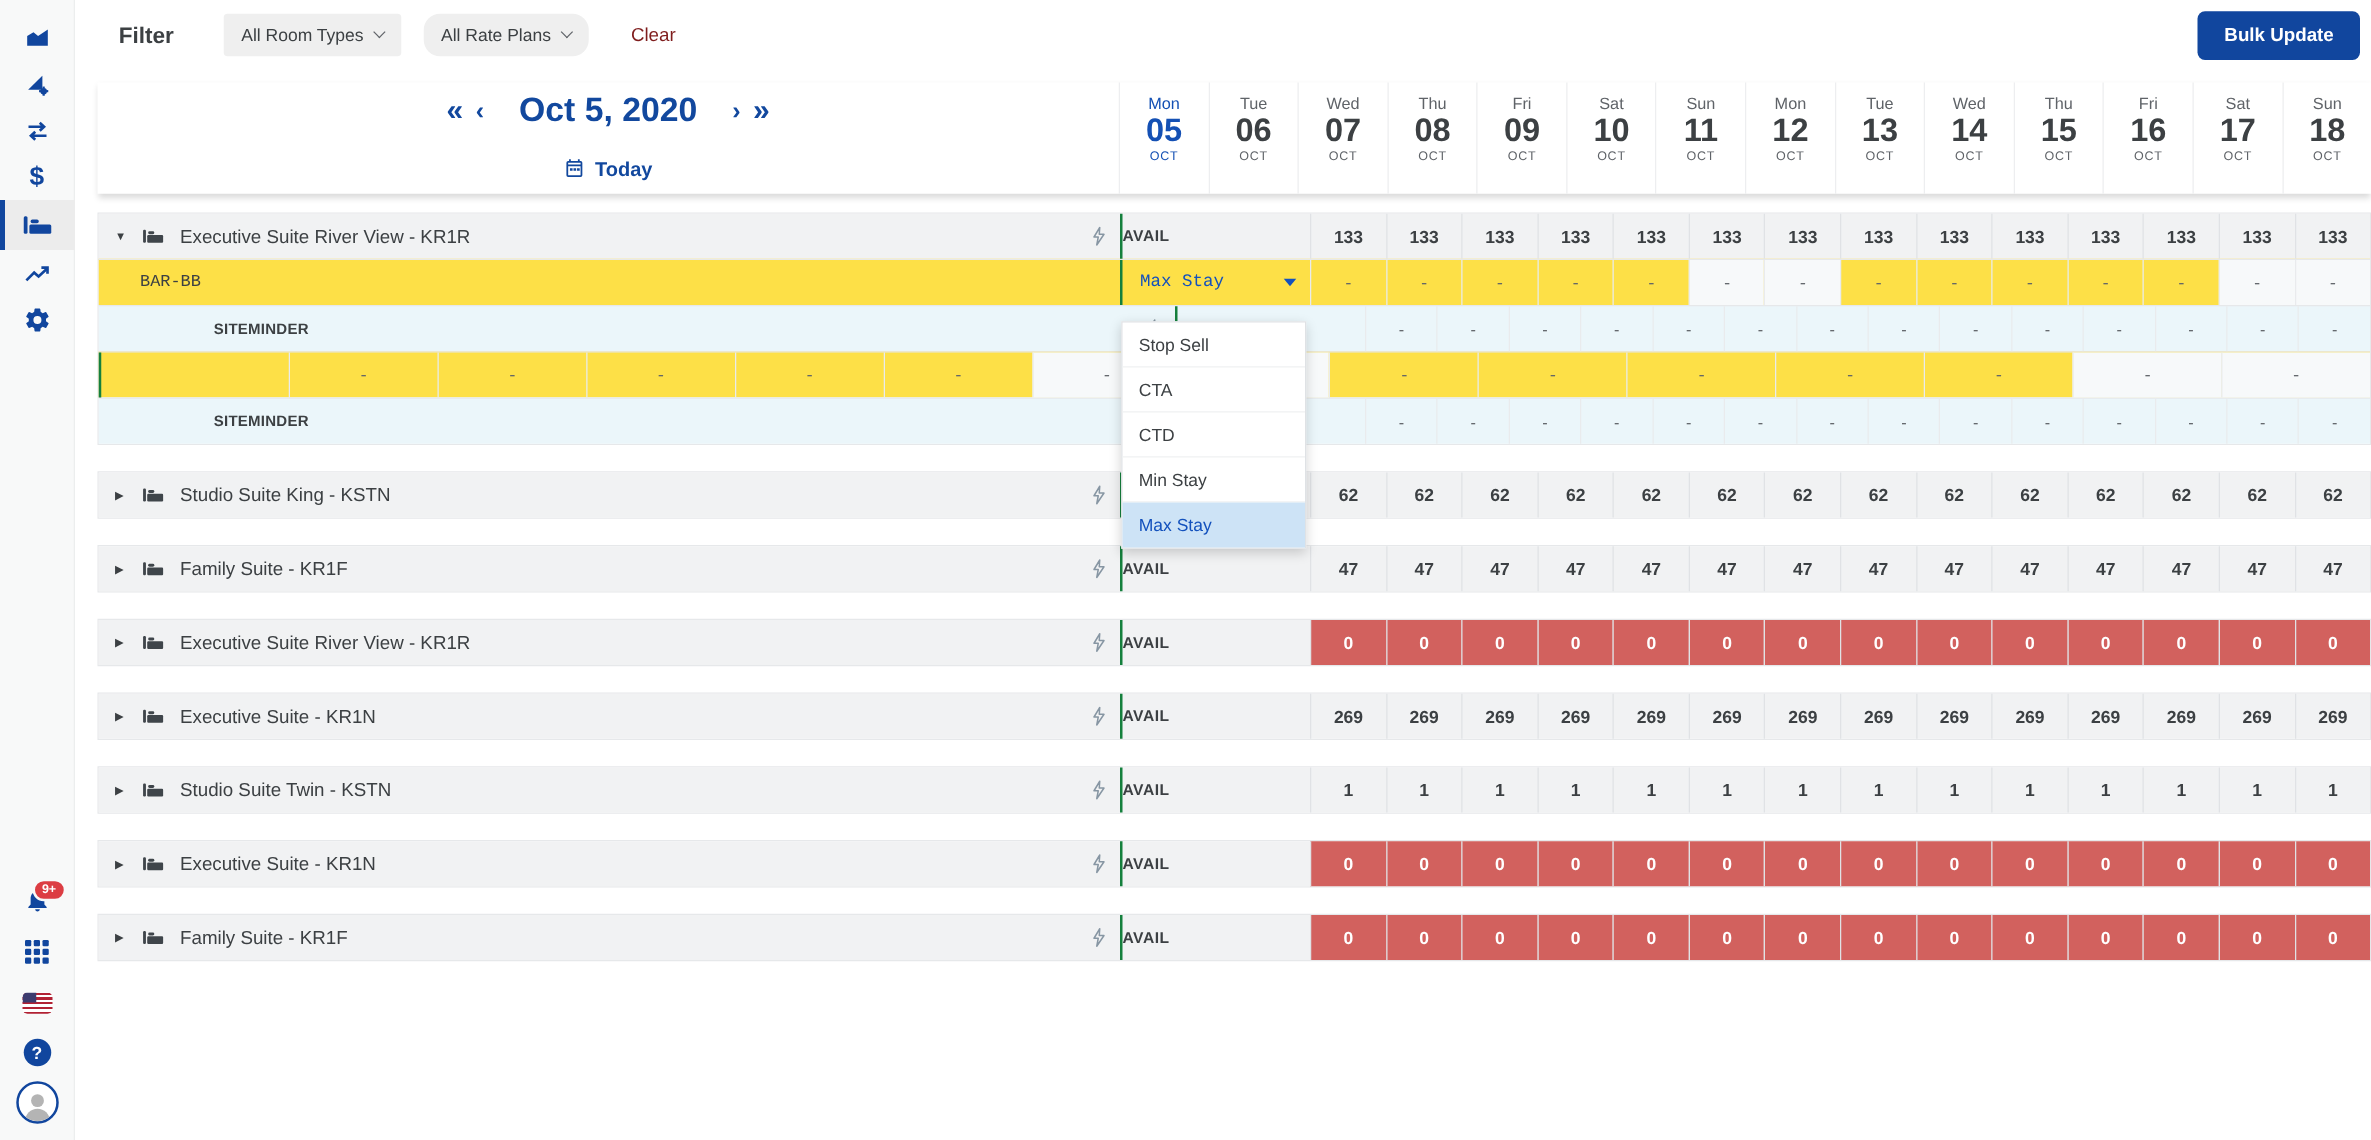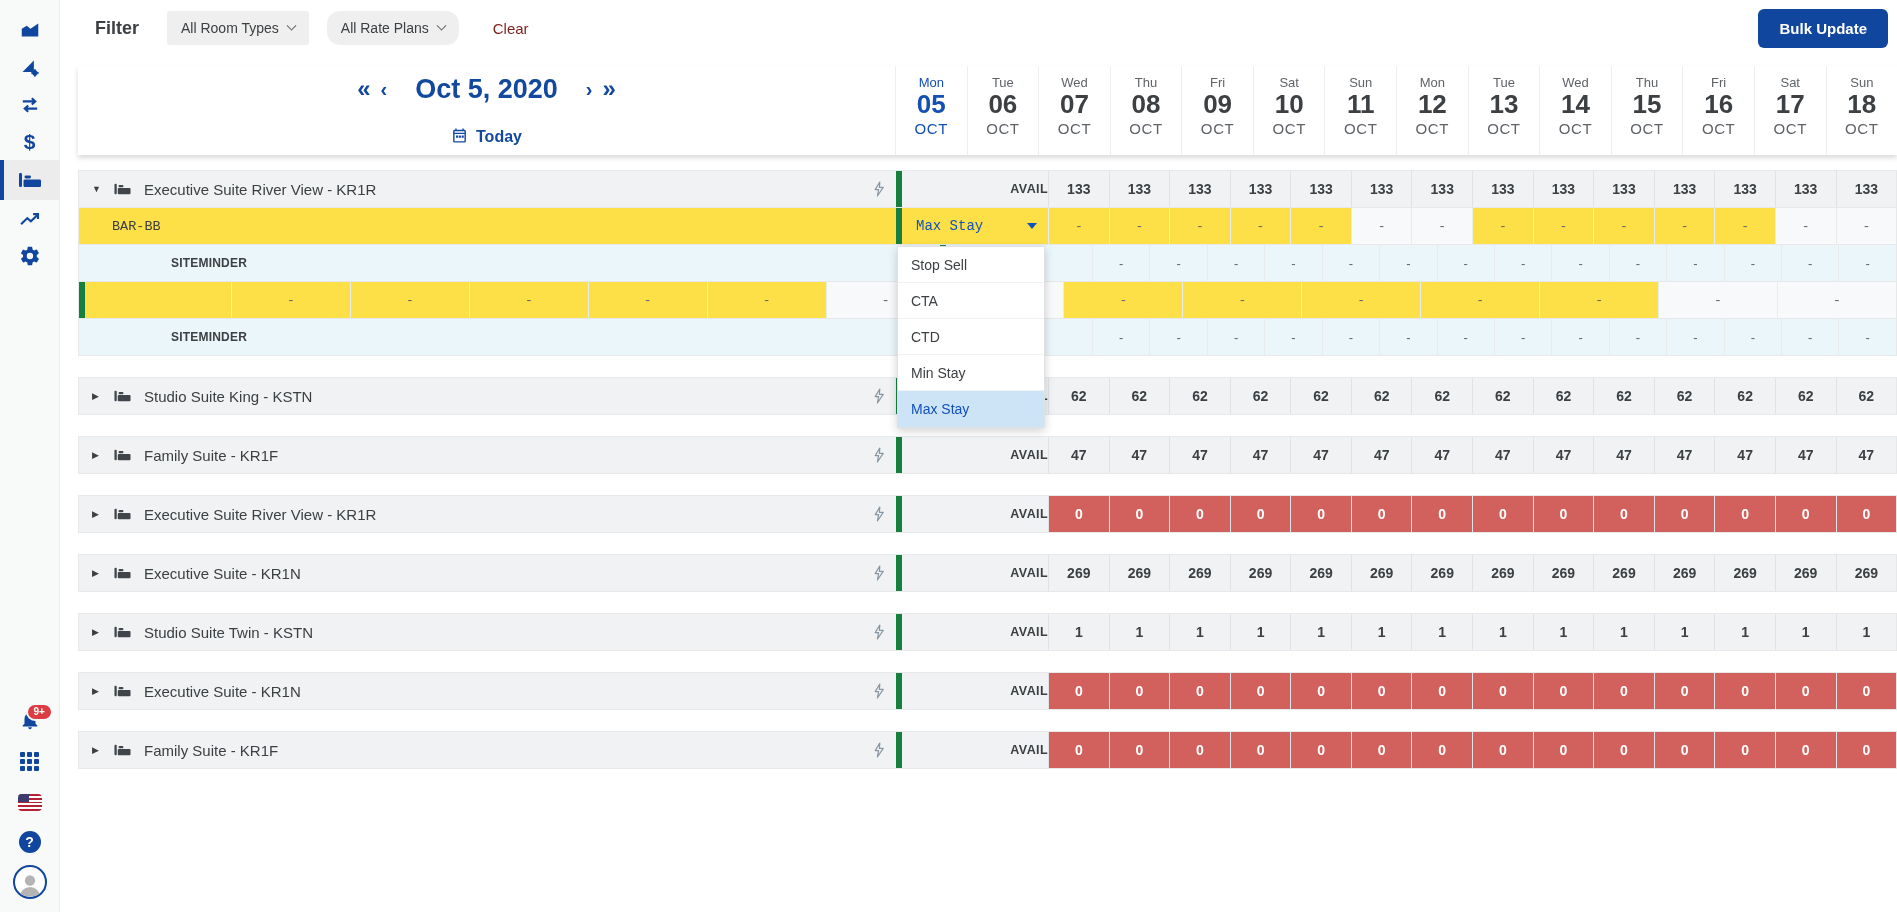--- a/index.html
+++ b/index.html
@@ -31,21 +31,21 @@
   .apps-grid { width:20px; height:20px; display:grid; grid-template-columns:repeat(3,5px); grid-template-rows:repeat(3,5px); gap:2px; }
   .apps-grid span { background:#11469e; border-radius:1px; }
 
   
   .main { flex:1; position:relative; background:#fff; }
 
   .topbar { height:56px; display:flex; align-items:center; padding:0 9px 0 35px; }
   .filter-label { font-size:18px; font-weight:700; color:#3c4043; }
   .chip { background:#efefef; border-radius:3px; padding:9px 14px; font-size:14px; color:#3c4043;
     display:flex; align-items:center; gap:9px; cursor:pointer; }
-  .chip:first-of-type { margin-left:28px; }
+  .chip:first-of-type { margin-left:40px; }
   .chip + .chip { margin-left:18px;border-radius:13px; }
   .chev-down { width:7px; height:7px; border-right:1.6px solid #5f6368; border-bottom:1.6px solid #5f6368;
     transform:rotate(45deg) translate(-2px,-2px); }
   .clear-link { margin-left:34px; color:#7f1d1d; font-size:15px; font-weight:500; cursor:pointer; }
   .bulk-btn { margin-left:auto; background:#11469e; color:#fff; font-weight:700; font-size:15px;
     padding:11px 21px; border:none; border-radius:6px; cursor:pointer; font-family:inherit; }
 
   
   .calcard { position:absolute; top:66px; left:18px; right:0; height:89px; background:#fff;
     box-shadow:0 3px 5px rgba(0,0,0,0.15); display:flex; z-index:2; }
@@ -53,59 +53,59 @@
   .nav-row { display:flex; align-items:center; color:#12489e; }
   .nav-arrow { font-size:24px; font-weight:700; color:#12489e; cursor:pointer; line-height:1; padding:0 4px; }
   .nav-arrow.single { font-size:20px; padding:0 6px; }
   .date-title { font-size:27px; font-weight:700; color:#12489e; margin:0 22px; }
   .today-row { margin-top:22px; display:flex; align-items:center; gap:8px; color:#12489e;
     font-weight:700; font-size:16px; cursor:pointer; }
   .day-cols { flex:1; display:flex; }
   .day-col { flex:1; border-left:1px solid #edeef0; text-align:center; padding-top:9px; cursor:pointer; }
   .dow { font-size:13px; color:#5f6368; }
   .dnum { font-size:26px; font-weight:700; color:#3c4043; line-height:1.15; }
-  .dmon { font-size:15px; color:#5f6368; letter-spacing:0.6px; }
+  .dmon { font-size:10px; color:#5f6368; letter-spacing:0.6px; }
   .day-col.today .dow, .day-col.today .dnum, .day-col.today .dmon { color:#1450b4; }
 
   
   .table { position:absolute; top:170px; left:18px; right:0; z-index:1; }
   .block { border:1px solid #e6e8ea; background:#fff; }
   .block + .block { margin-top:21px; }
   .block.gap-after { margin-bottom:19px; }
   .row { display:flex; width:100%; }
   .row + .row { border-top:1px solid #e6e8ea; }
   .row.group { height:36px; background:#f1f2f3; }
   .row.rate { height:37px; background:#fde047;font-family:Liberation Mono, monospace; }
   .row.channel { height:37px; background:#ebf6fa;padding-left:44px; }
   .c-name { width:817px; display:flex; align-items:center; }
   .chevcell { width:15px; margin-left:13px; font-size:9px; color:#3c4043; cursor:pointer; }
   .bedicon { margin-left:7px; color:#3f454a; display:flex; }
   .rname { margin-left:13px; font-size:15px; font-weight:500; color:#3c4043; }
   .rname.rate { margin-left:33px; font-size:13.5px; font-weight:400; }
   .rname.channel { margin-left:48px; font-size:12px; font-weight:700; letter-spacing:0.2px; }
   .flash { margin-left:auto; margin-right:11px; display:flex; }
-  .c-avail { width:152px; border-left:6px solid #15803d; display:flex; align-items:center; justify-content:flex-end; position:relative; }
+  .c-avail { width:152px; border-left:2px solid #15803d; display:flex; align-items:center; justify-content:flex-start; position:relative; }
   .avail-label { font-size:12.5px; font-weight:700; letter-spacing:0.4px; color:#3c4043; }
   .c-days { flex:1; display:flex; }
   .c-day { flex:1; border-left:1px solid #e9ebed; display:flex; align-items:center; justify-content:center;
     font-size:14px; font-weight:600; color:#3c4043; cursor:pointer; }
   .row.group .c-day { border-left:1px solid #e0e2e5; }
   .row.rate .c-day, .row.channel .c-day { font-size:13px; font-weight:400; color:#5f6368; }
   .row.rate .c-day.wkend { background:#f7f9fa; }
   .c-day.red { background:#d2615e; border-left:2px solid #fff; color:#fff; font-weight:700; }
 
   
   .sel { width:100%; height:100%; display:flex; align-items:center; justify-content:space-between;
     padding:0 11px 0 14px; cursor:pointer; }
   .sel-label { color:#1351bd; font-size:14px; }
   .caret { width:0; height:0; border-left:5px solid transparent; border-right:5px solid transparent;
     border-top:6px solid #1351bd; }
 
   
-  .menu { position:absolute; left:837px; top:246px; width:148px; background:#fff;
+  .menu { position:absolute; left:837px; top:257px; width:148px; background:#fff;
     border:1px solid #dfe2e5; box-shadow:0 3px 9px rgba(0,0,0,0.18); z-index:5; }
   .menu-item { height:36px; line-height:36px; padding-left:13px; font-size:14px; color:#3c4043;
     border-bottom:1px solid #f0f1f2; cursor:pointer; }
   .menu-item:last-child { border-bottom:none; }
   .menu-item.selected { background:#cde3f6; color:#1351bd; }
 </style>
 </head>
 <body>
 
 <div class="page">

